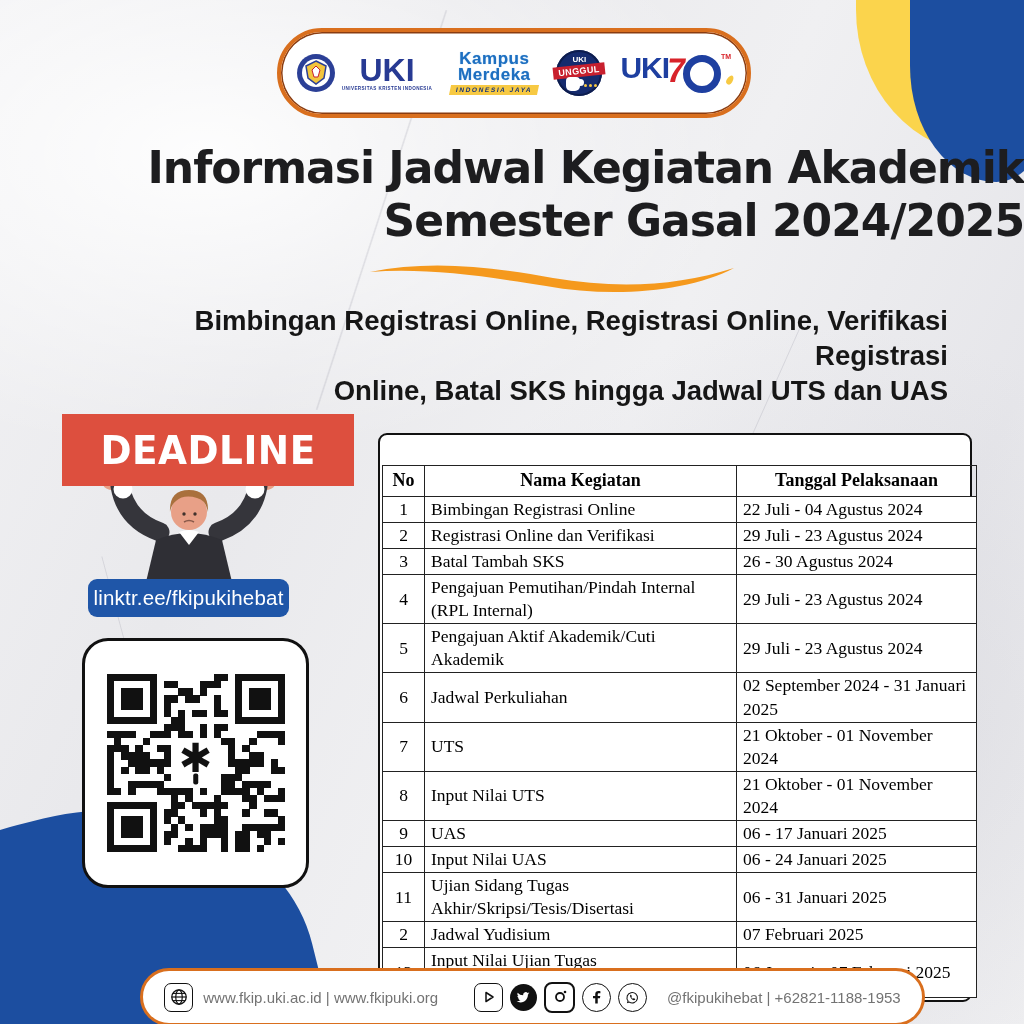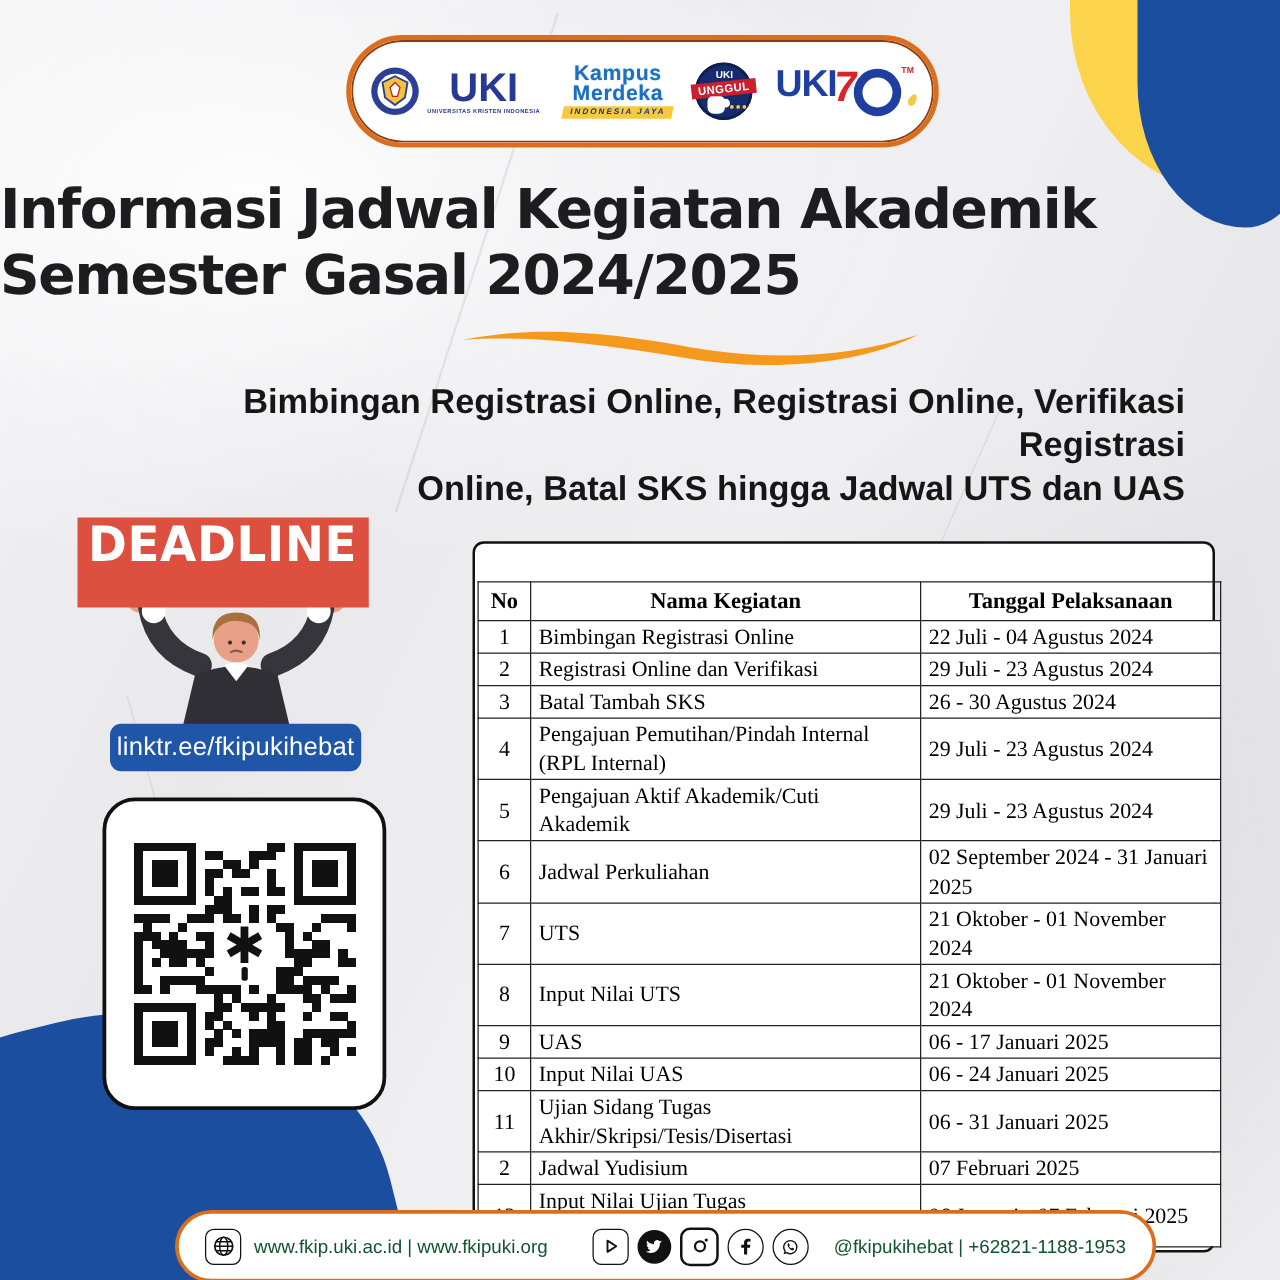--- a/index.html
+++ b/index.html
@@ -41,32 +41,32 @@
   .unggul-dots{position:absolute;bottom:9px;right:5px;display:flex;gap:2px;}
   .unggul-dots i{width:3px;height:3px;background:#F7C943;border-radius:50%;}
   .uki70{display:flex;align-items:flex-start;line-height:1;}
   .uki70-word{font-weight:bold;font-size:30px;color:#1E3FA0;letter-spacing:-1px;}
   .uki70-seven{font-weight:bold;font-size:34px;color:#D8232A;margin-left:-2px;transform:skewX(-8deg);}
   .uki70-zero{width:24px;height:24px;border:7px solid #1E3FA0;border-radius:50%;margin-top:2px;margin-left:-3px;}
   .uki70-tm{font-weight:bold;font-size:7px;color:#D8232A;margin-top:0;}
   .uki70-leaf{width:6px;height:10px;background:#F7C943;border-radius:50% 50% 50% 50%/60% 60% 40% 40%;transform:rotate(30deg);margin:22px 0 0 -4px;}
 
   
-  .title{position:absolute;left:0;right:0;top:142px;text-align:left;
+  .title{position:absolute;left:0;right:0;top:142px;text-align:right;
     font-family:"DejaVu Sans", sans-serif;font-weight:bold;font-size:44px;letter-spacing:-1px;
     color:#1d1d1f;line-height:1.2;}
   .swoosh{position:absolute;left:368px;top:256px;width:372px;height:42px;}
 
   
   .subtitle{position:absolute;left:60px;right:76px;top:303px;text-align:right;
     font-size:27.5px;color:#161616;line-height:1.28;font-weight:700;}
 
   
-  .deadline-banner{position:absolute;left:62px;top:414px;width:233px;height:72px;background:#DD4F3E;
-    display:flex;align-items:flex-start;justify-content:center;z-index:3;}
+  .deadline-banner{position:absolute;left:62px;top:414px;width:292px;height:72px;background:#DD4F3E;
+    display:flex;align-items:center;justify-content:center;z-index:3;}
   .deadline-text{color:#fff;font-weight:bold;font-size:39px;letter-spacing:.5px;transform:scaleX(.96);
     font-family:"DejaVu Sans", sans-serif;}
   .person{position:absolute;left:96px;top:468px;width:186px;height:128px;z-index:2;}
 
   .linktree-banner{position:absolute;left:88px;top:579px;width:201px;height:38px;background:#1F56A8;
     border-radius:9px;display:flex;align-items:center;justify-content:center;z-index:3;}
   .linktree-text{color:#fff;font-size:20.5px;font-weight:500;letter-spacing:.2px;}
 
   
   .qr-card{position:absolute;left:82px;top:638px;width:221px;height:244px;background:#fff;
@@ -87,21 +87,21 @@
   col.c-no{width:42px;} col.c-keg{width:312px;} col.c-tgl{width:240px;}
   tr{height:26px;}
   table, .table-card{box-sizing:border-box;margin-top:28px;}
   td{background:#fff;}
   
   
   
   .footer-pill{position:absolute;left:140px;top:968px;width:785px;height:58px;background:#fff;
     border:3.5px solid #D96F1E;border-radius:30px;display:flex;align-items:center;justify-content:center;
     gap:10px;z-index:4;box-sizing:border-box;}
-  .footer-text{font-size:15px;color:#14532d;}
+  .footer-text{font-size:15px;color:#737373;}
   .icon-box{width:27px;height:27px;border:1.6px solid #111;border-radius:7px;display:flex;align-items:center;justify-content:center;}
   .icon-circle{width:27px;height:27px;border-radius:50%;display:flex;align-items:center;justify-content:center;}
   .icon-row{display:flex;align-items:center;gap:7px;margin-left:26px;}
   .ft-gap{margin-left:10px;}
 </style>
 </head>
 <body>
 
 <div id="canvas">
 

